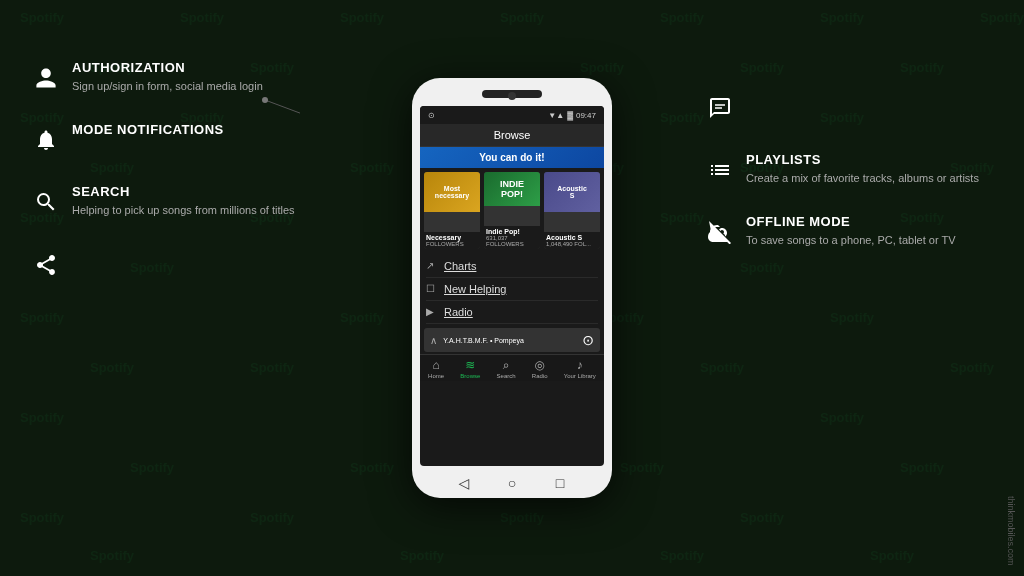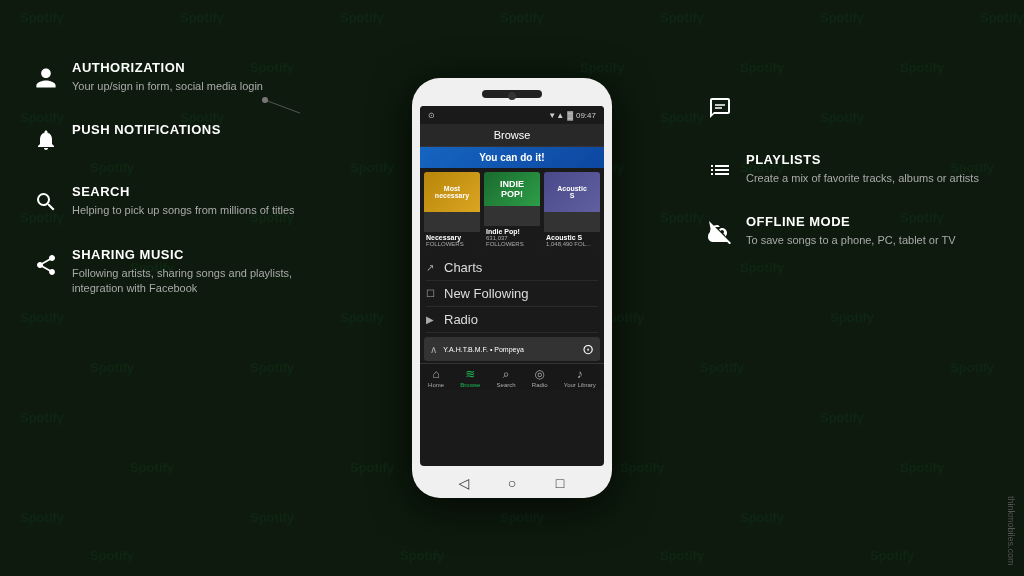--- a/index.html
+++ b/index.html
@@ -207,21 +207,21 @@
       padding: 2px 6px;
     }
     .menu-item {
       display: flex;
       align-items: center;
       padding: 5px 0;
       border-bottom: 1px solid #2a2a2a;
       gap: 6px;
     }
     .menu-item-icon { width: 12px; height: 12px; color: #aaa; font-size: 10px; }
-    .menu-item-text { font-size: 13px; color: #ddd; }
+    .menu-item-text { font-size: 11px; color: #ddd; text-decoration: underline; }
 
     .now-playing {
       background: #333;
       display: flex;
       align-items: center;
       padding: 4px 6px;
       gap: 6px;
       margin: 2px 4px;
       border-radius: 3px;
     }
@@ -347,33 +347,33 @@
 <div class="features-left">
 
   <div class="feature-item">
     <div class="feature-icon">
       <svg viewBox="0 0 24 24" xmlns="http://www.w3.org/2000/svg">
         <path d="M12 12c2.7 0 4.8-2.1 4.8-4.8S14.7 2.4 12 2.4 7.2 4.5 7.2 7.2 9.3 12 12 12zm0 2.4c-3.2 0-9.6 1.6-9.6 4.8v2.4h19.2v-2.4c0-3.2-6.4-4.8-9.6-4.8z"></path>
       </svg>
     </div>
     <div class="feature-text">
       <div class="feature-title">AUTHORIZATION</div>
-      <div class="feature-desc">Your up/sign in form,
+      <div class="feature-desc">Sign up/sign in form,
 social media login</div>
     </div>
   </div>
 
   <div class="feature-item">
     <div class="feature-icon">
       <svg viewBox="0 0 24 24" xmlns="http://www.w3.org/2000/svg">
         <path d="M12 22c1.1 0 2-.9 2-2h-4c0 1.1.9 2 2 2zm6-6V11c0-3.07-1.64-5.64-4.5-6.32V4c0-.83-.67-1.5-1.5-1.5s-1.5.67-1.5 1.5v.68C7.63 5.36 6 7.92 6 11v5l-2 2v1h16v-1l-2-2z"></path>
       </svg>
     </div>
     <div class="feature-text">
-      <div class="feature-title">PUSH NOTIFICATIONS</div>
+      <div class="feature-title">MODE NOTIFICATIONS</div>
     </div>
   </div>
 
   <div class="feature-item">
     <div class="feature-icon">
       <svg viewBox="0 0 24 24" xmlns="http://www.w3.org/2000/svg">
         <path d="M15.5 14h-.79l-.28-.27A6.471 6.471 0 0 0 16 9.5 6.5 6.5 0 1 0 9.5 16c1.61 0 3.09-.59 4.23-1.57l.27.28v.79l5 4.99L20.49 19l-4.99-5zm-6 0C7.01 14 5 11.99 5 9.5S7.01 5 9.5 5 14 7.01 14 9.5 11.99 14 9.5 14z"></path>
       </svg>
     </div>
     <div class="feature-text">
@@ -381,26 +381,20 @@
       <div class="feature-desc">Helping to pick up songs
 from millions of titles</div>
     </div>
   </div>
 
   <div class="feature-item">
     <div class="feature-icon">
       <svg viewBox="0 0 24 24" xmlns="http://www.w3.org/2000/svg">
         <path d="M18 16.08c-.76 0-1.44.3-1.96.77L8.91 12.7c.05-.23.09-.46.09-.7s-.04-.47-.09-.7l7.05-4.11c.54.5 1.25.81 2.04.81 1.66 0 3-1.34 3-3s-1.34-3-3-3-3 1.34-3 3c0 .24.04.47.09.7L8.04 9.81C7.5 9.31 6.79 9 6 9c-1.66 0-3 1.34-3 3s1.34 3 3 3c.79 0 1.5-.31 2.04-.81l7.12 4.16c-.05.21-.08.43-.08.65 0 1.61 1.31 2.92 2.92 2.92 1.61 0 2.92-1.31 2.92-2.92s-1.31-2.92-2.92-2.92z"></path>
       </svg>
-    </div>
-    <div class="feature-text">
-      <div class="feature-title">SHARING MUSIC</div>
-      <div class="feature-desc">Following artists,
-sharing songs and playlists,
-integration with Facebook</div>
     </div>
   </div>
 </div>
 
 <div class="features-right">
 
   <div class="feature-item">
     <div class="feature-icon">
       <svg viewBox="0 0 24 24" xmlns="http://www.w3.org/2000/svg">
         <path d="M20 2H4c-1.1 0-2 .9-2 2v18l4-4h14c1.1 0 2-.9 2-2V4c0-1.1-.9-2-2-2zm0 14H6l-2 2V4h16v12z"></path>
@@ -489,21 +483,21 @@
         </div>
       </div>
 
       <div class="menu-items">
         <div class="menu-item">
           <span class="menu-item-icon">↗</span>
           <span class="menu-item-text">Charts</span>
         </div>
         <div class="menu-item">
           <span class="menu-item-icon">☐</span>
-          <span class="menu-item-text">New Following</span>
+          <span class="menu-item-text">New Helping</span>
         </div>
         <div class="menu-item">
           <span class="menu-item-icon">▶</span>
           <span class="menu-item-text">Radio</span>
         </div>
       </div>
 
       <div class="now-playing">
         <span class="np-expand">∧</span>
         <span class="np-text">Y.A.H.T.B.M.F. • Pompeya</span>

